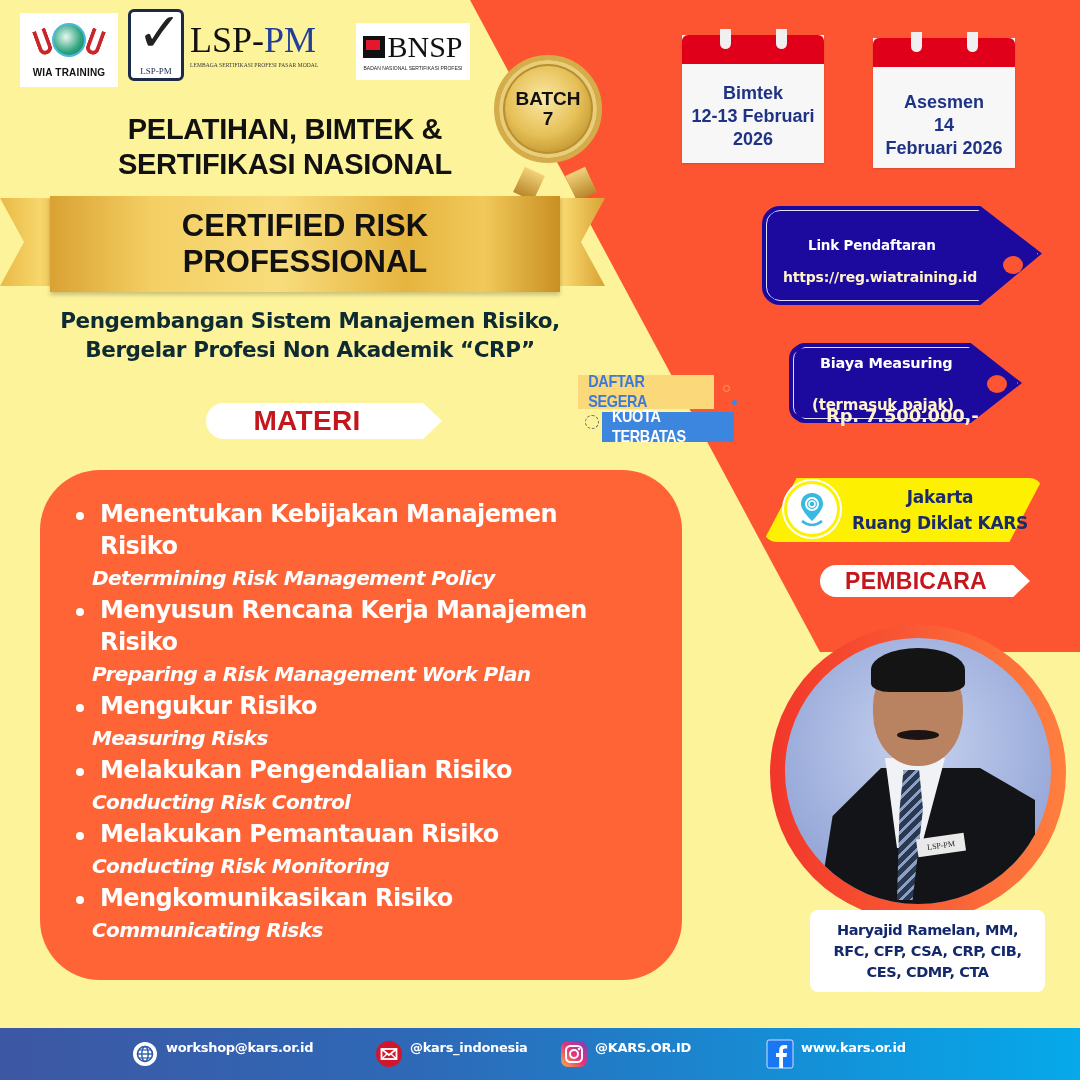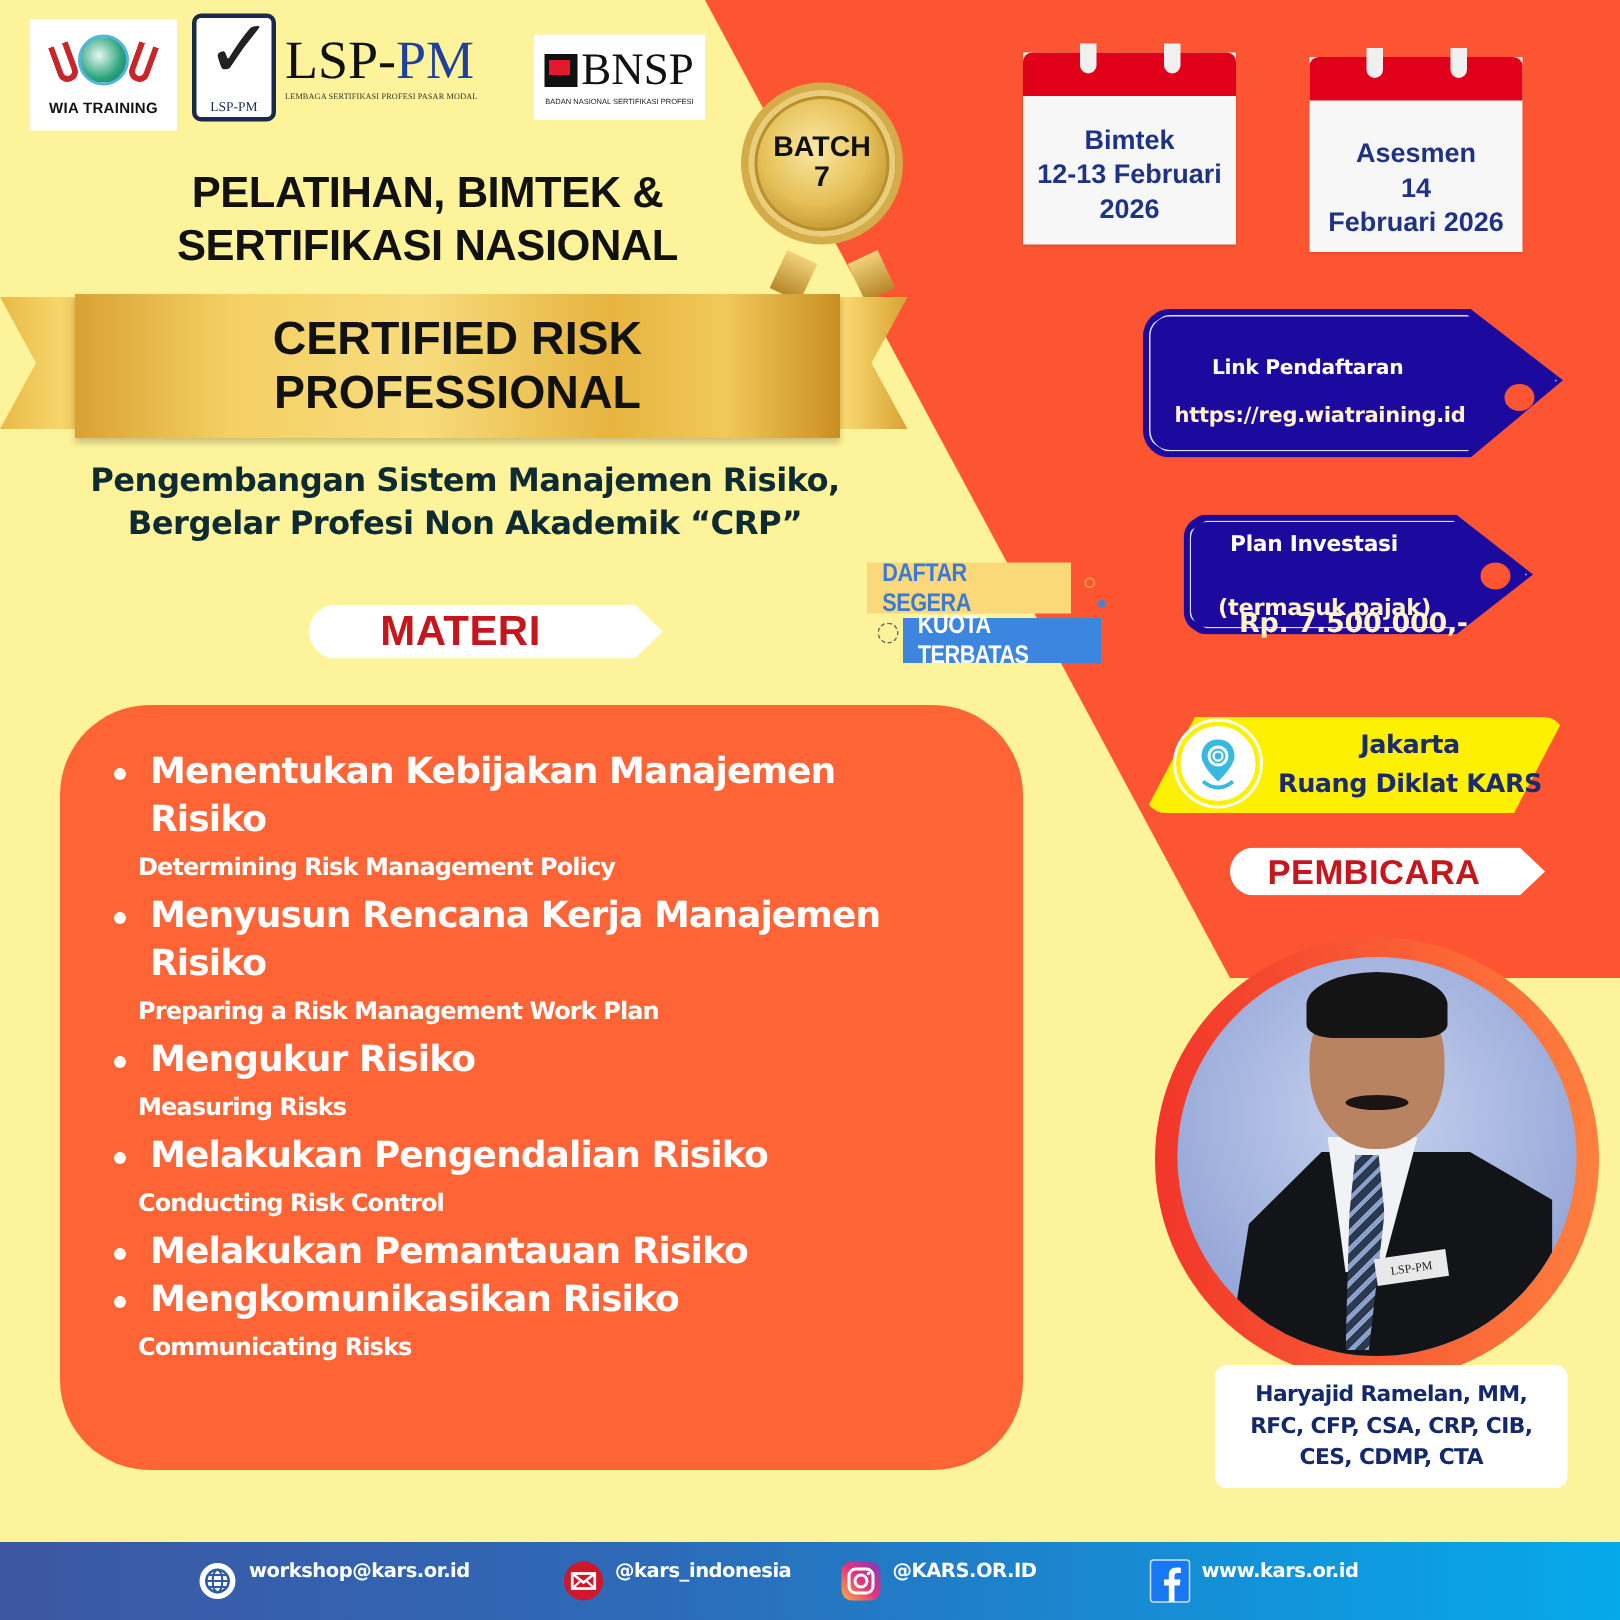--- a/index.html
+++ b/index.html
@@ -76,21 +76,21 @@
   .kuota { left: 602px; top: 412px; width: 132px; height: 30px; background: #3d86e0; display: flex; align-items: center; justify-content: center; }
   .kuota span { font-family: "Liberation Sans", sans-serif; font-weight: 700; font-size: 17px; color: #fff; letter-spacing: -0.4px; transform: scaleX(0.85); }
   .dot { position: absolute; border-radius: 50%; }
 
   
   .materi-box { left: 40px; top: 470px; width: 642px; height: 510px; background: #ff6437; border-radius: 60px; }
   .materi-list { position: absolute; left: 70px; top: 498px; width: 610px; list-style: none; }
   .materi-item { position: relative; padding-left: 30px; margin-bottom: 0; }
   .materi-item .bullet { position: absolute; left: 6px; top: 14px; width: 8px; height: 8px; border-radius: 50%; background: #fff; }
   .materi-id { font-family: "DejaVu Sans", sans-serif; font-weight: 700; font-size: 24px; line-height: 32px; color: #fff; letter-spacing: -0.6px; }
-  .materi-en { font-family: "DejaVu Sans", sans-serif; font-weight: 700; font-size: 16px; line-height: 32px; color: #fff; letter-spacing: -0.6px; margin-left: -8px; }
+  .materi-en { font-family: "DejaVu Sans", sans-serif; font-weight: 700; font-style: italic; font-size: 20px; line-height: 32px; color: #fff; letter-spacing: -0.6px; margin-left: -8px; }
 
   
   .cal { position: absolute; width: 142px; background: #f7f7f7; box-shadow: 0 1px 2px rgba(0,0,0,0.15); }
   .cal-top { height: 29px; background: #e1001a; border-radius: 6px 6px 0 0; position: relative; }
   .cal-ring { position: absolute; top: -6px; width: 11px; height: 20px; background: #f0f0f0; border-radius: 0 0 6px 6px; }
   .cal-body { display: flex; flex-direction: column; align-items: center; justify-content: center; text-align: center;
     font-family: "Liberation Sans", sans-serif; font-weight: 700; font-size: 18px; line-height: 23px; color: #1f3384; border-radius: 30px; }
   .cal-1 { left: 682px; top: 35px; height: 128px; }
   .cal-1 .cal-body { height: 99px; padding-top: 6px; }
   .cal-2 { left: 873px; top: 38px; height: 130px; }
@@ -221,20 +221,21 @@
     <div class="materi-en">Measuring Risks</div>
   </li>
   <li class="materi-item">
     <span class="bullet"></span>
     <div class="materi-id">Melakukan Pengendalian Risiko</div>
     <div class="materi-en">Conducting Risk Control</div>
   </li>
   <li class="materi-item">
     <span class="bullet"></span>
     <div class="materi-id">Melakukan Pemantauan Risiko</div>
+    <div class="materi-en">Conducting Risk Monitoring</div>
   </li>
   <li class="materi-item">
     <span class="bullet"></span>
     <div class="materi-id">Mengkomunikasikan Risiko</div>
     <div class="materi-en">Communicating Risks</div>
   </li>
 </ul>
 
 <div class="cal cal-1">
   <div class="cal-top">
@@ -263,21 +264,21 @@
   <div class="tag-inner"></div>
 </div>
 <div class="tag-hole" style="left:1003px;top:256px;"></div>
 <div class="tag-label" style="left:808px;top:237px;">Link Pendaftaran</div>
 <div class="tag-value" style="left:783px;top:269px;">https://reg.wiatraining.id</div>
 
 <div class="tag tag-2">
   <div class="tag-inner"></div>
 </div>
 <div class="tag-hole" style="left:987px;top:375px;"></div>
-<div class="tag-label" style="left:820px;top:355px;font-size:14.5px;">Plan Investasi</div>
+<div class="tag-label" style="left:820px;top:355px;font-size:14.5px;">Biaya Measuring</div>
 <div class="tag-value" style="left:826px;top:377px;font-size:18px;margin-top:28px;">Rp. 7.500.000,-</div>
 <div class="tag-value" style="left:812px;top:396px;font-size:15px;">(termasuk pajak)</div>
 
 <div class="abs location"></div>
 <div class="abs loc-icon">
   <svg width="30" height="36" viewBox="0 0 30 36">
     <path d="M15 2 C8 2 4 7 4 13 C4 20 15 30 15 30 C15 30 26 20 26 13 C26 7 22 2 15 2 Z" fill="#37b9e0"></path>
     <circle cx="15" cy="13" r="6" fill="none" stroke="#fff" stroke-width="2"></circle>
     <circle cx="15" cy="13" r="3" fill="none" stroke="#fff" stroke-width="1.5"></circle>
     <path d="M5 30 Q15 38 25 30" fill="none" stroke="#37b9e0" stroke-width="2.5"></path>

